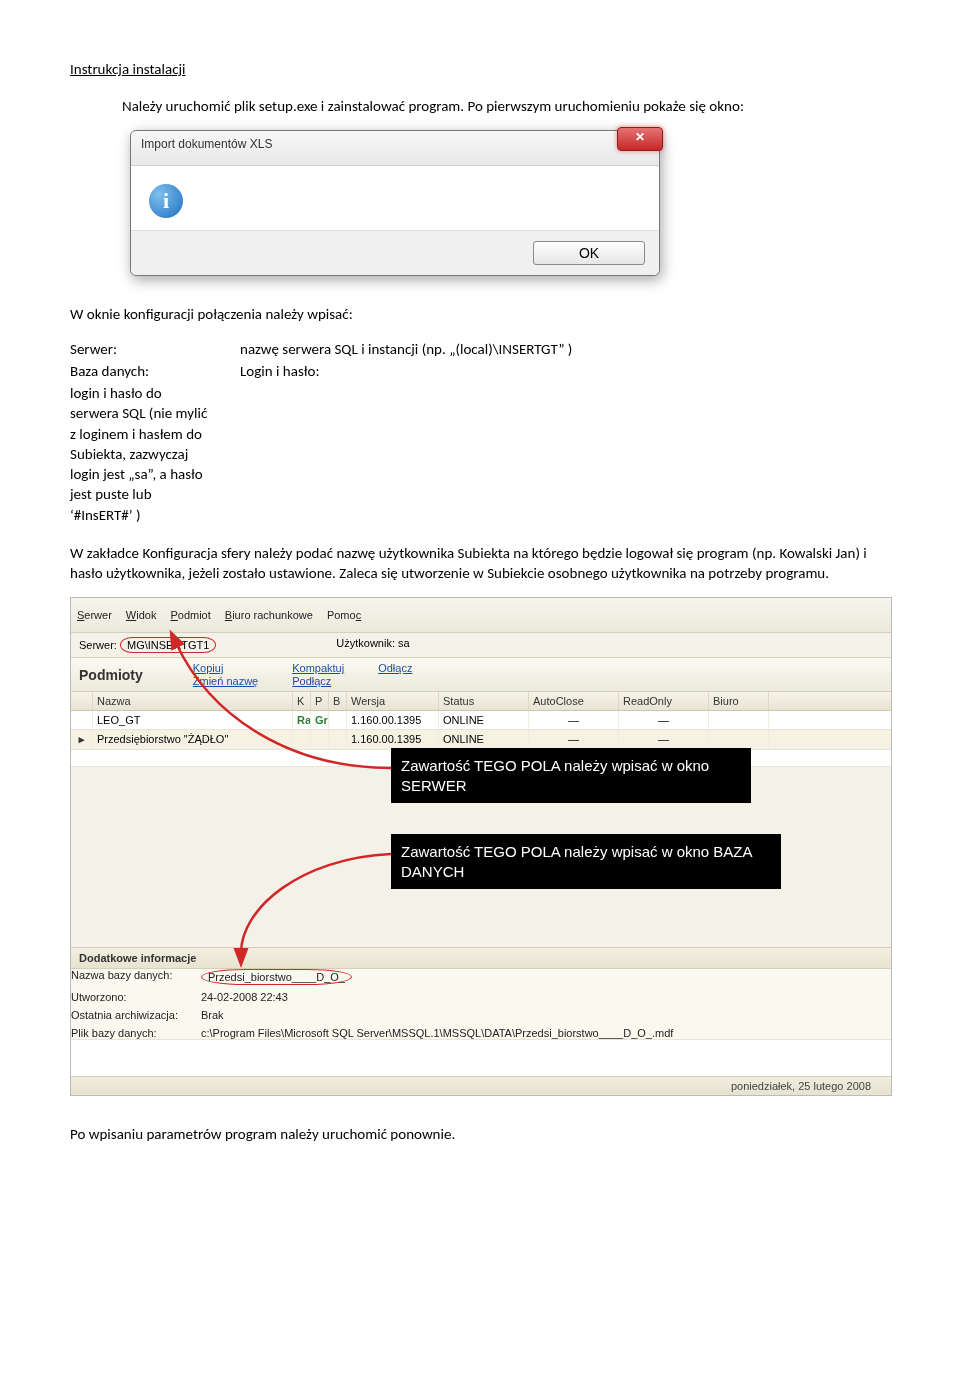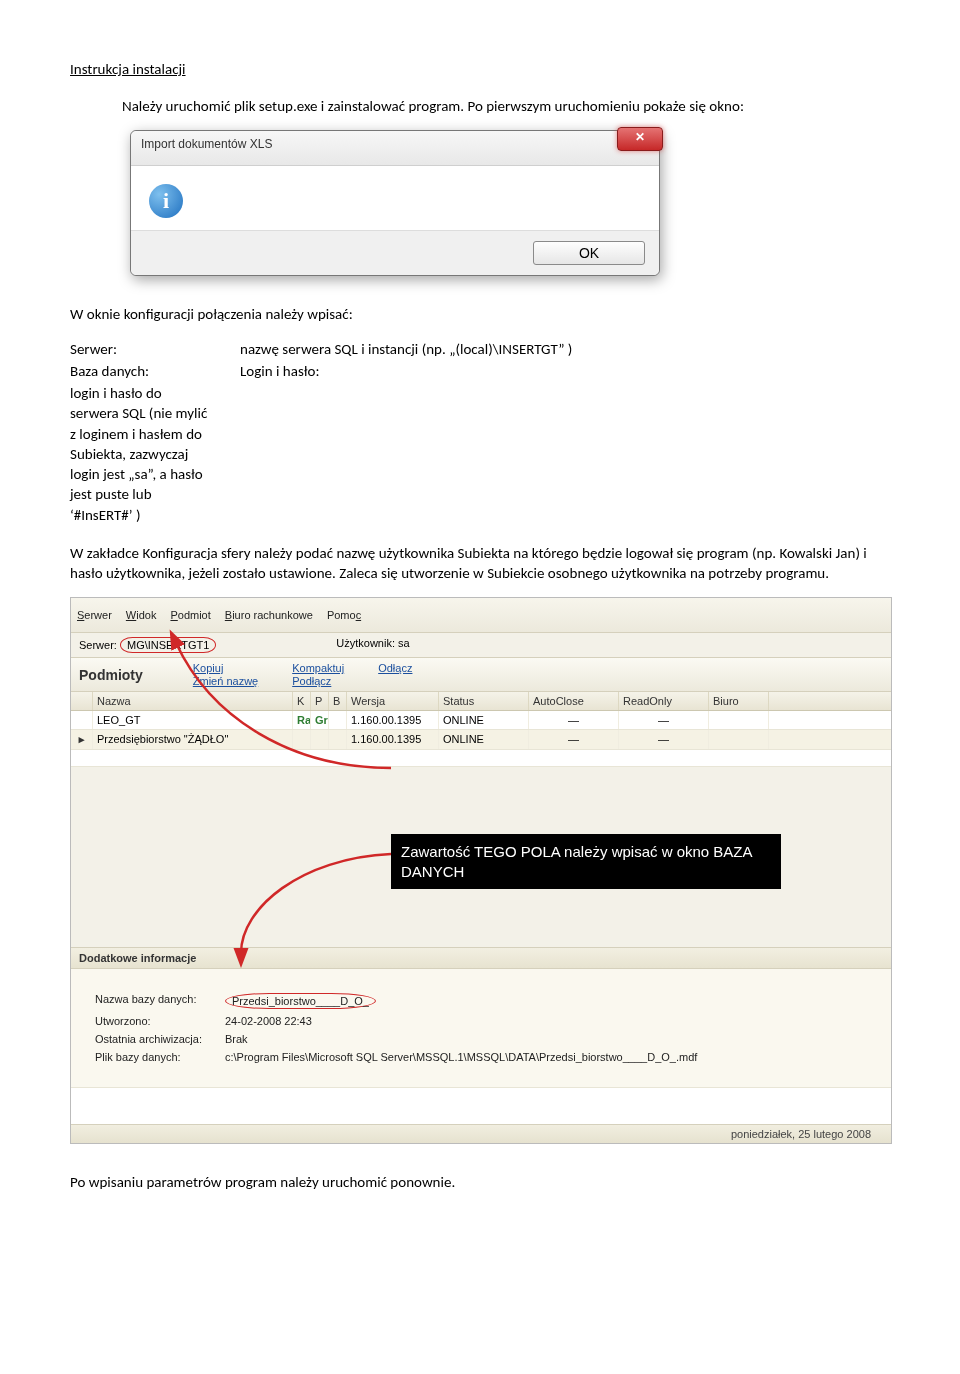--- a/index.html
+++ b/index.html
@@ -230,21 +230,21 @@
     padding: 4px 8px;
     font-weight: bold;
     font-size: 11px;
     color: #333;
     margin-top: 180px;
   }
   .details-grid {
     display: grid;
     grid-template-columns: 130px auto;
     row-gap: 6px;
-    padding: 24px;
+    padding: 0;
     font-size: 11px;
     background: #faf8ef;
   }
   .details-grid .lbl { color: #222; }
   .details-grid .val { color: #222; }
   .det-nazwa {
     display: inline-block;
     padding: 1px 6px;
     border: 1.5px solid #d02828;
     border-radius: 50px / 9px;
@@ -371,20 +371,21 @@
     <div></div>
     <div>1.160.00.1395</div>
     <div>ONLINE</div>
     <div style="text-align:center">—</div>
     <div style="text-align:center">—</div>
     <div></div>
   </div>
 
   <div class="spacer-under-rows"></div>
 
+  <div class="annot-box annot1">Zawartość TEGO POLA należy wpisać w okno SERWER</div>
   <div class="annot-box annot2">Zawartość TEGO POLA należy wpisać w okno BAZA DANYCH</div>
 
   <svg class="arrow-svg" style="left:0;top:0" width="820" height="400">
     <defs>
       <marker id="ah1" markerWidth="10" markerHeight="10" refX="2" refY="3" orient="auto">
         <path d="M0,0 L0,6 L8,3 z" fill="#d02828"></path>
       </marker>
     </defs>
     <path d="M320,170 C220,170 140,120 105,45" stroke="#d02828" stroke-width="2.5" fill="none" marker-end="url(#ah1)"></path>
   </svg>

